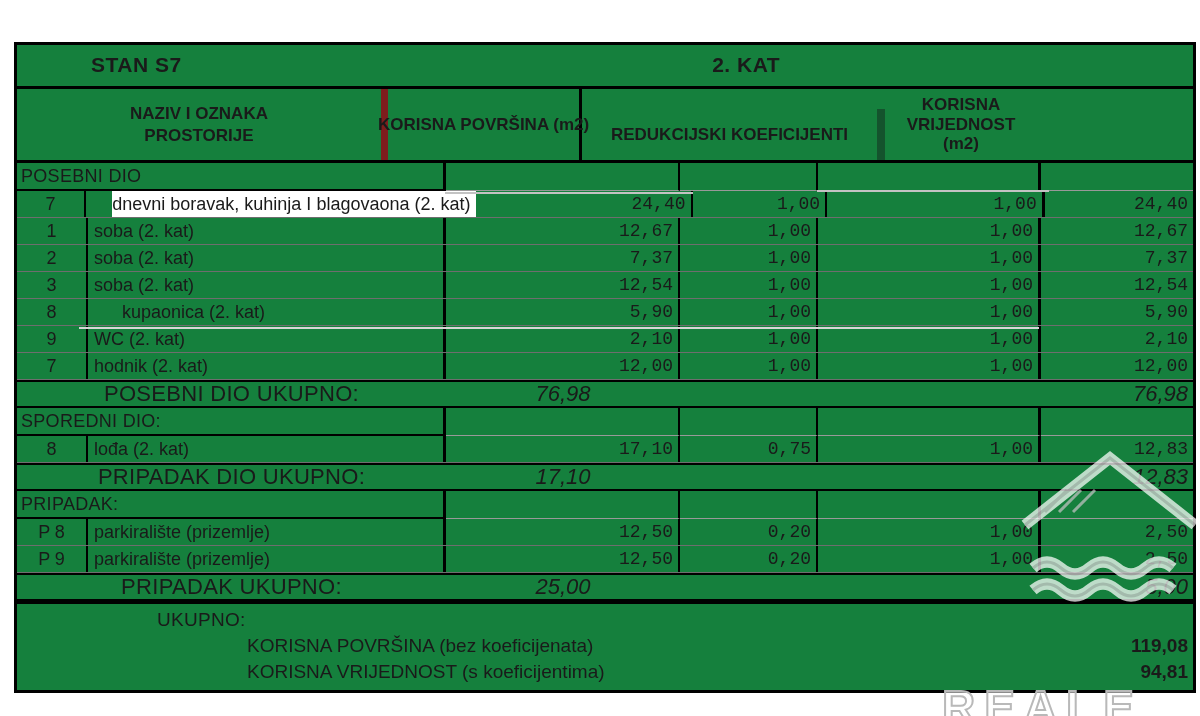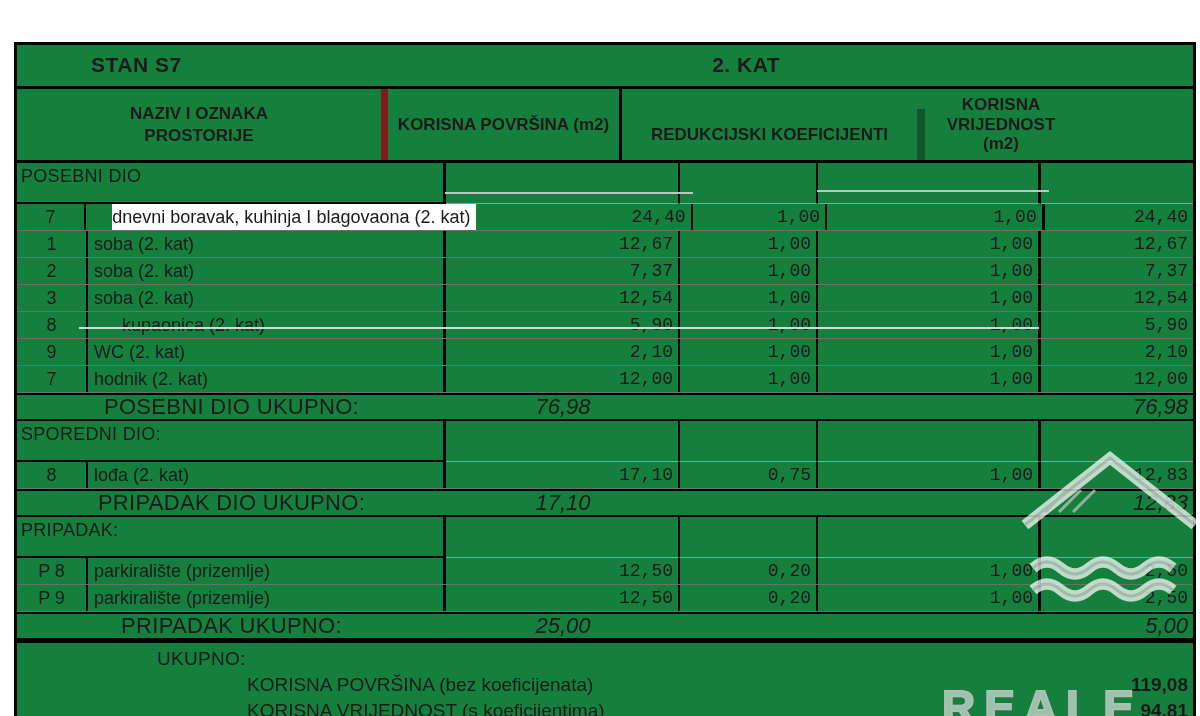--- a/index.html
+++ b/index.html
@@ -14,39 +14,39 @@
   
   .title-row{position:relative;height:41px;border-bottom:3px solid #000;}
   .title-row span{position:absolute;top:8px;font-weight:bold;font-size:21px;letter-spacing:.5px;}
   .t-left{left:74px;}
   .t-right{left:62%;transform:translateX(-50%);}
   
   .header-row{display:flex;border-bottom:3px solid #000;height:71px;}
   .hc{box-sizing:border-box;display:flex;flex-direction:column;align-items:center;justify-content:center;
       font-weight:bold;font-size:17px;line-height:1.25;text-align:center;white-space:nowrap;}
   .h-name{width:371px;border-right:7px solid #7f1d1d;text-align:center;}
-  .h-area{width:234px;border-right:3px solid #000;}
+  .h-area{width:194px;border-right:3px solid #000;}
   .h-coef{width:303px;border-right:8px solid #14532d;margin-top:20px;}
   .h-val{width:152px;line-height:1.15;}
   
   .row{display:flex;height:27px;box-sizing:border-box;}
   .cell{box-sizing:border-box;font-size:18px;line-height:26px;overflow:visible;white-space:nowrap;}
   .c0{width:71px;border-right:2px solid #000;text-align:center;}
   .c1{width:358px;border-right:3px solid #000;padding-left:6px;}
   .c2{width:234px;border-right:2px solid #000;}
   .c3{width:138px;border-right:2px solid #000;}
   .c4{width:223px;border-right:3px solid #000;}
   .c5{width:152px;}
   .val{text-align:right;padding-right:5px;font-family:Liberation Mono, monospace;}
   .data-row{border-bottom:1px solid #6e6e6e;}
   .data-row .cell{height:26px;}
   .overflow-row .c1{border-right:none;margin-left:20px;}
   .overflow-row .name-text{position:relative;z-index:3;background:#fff;display:inline-block;padding-right:6px;}
   
-  .section-row{height:41px;}
+  .section-row{height:28px;}
   .sec-label{width:429px;box-sizing:border-box;border-right:3px solid #000;border-bottom:2px solid #000;
              font-size:18px;line-height:26px;padding-left:4px;letter-spacing:.3px;}
   .sec-cell{border-bottom:1px solid #999;}
   
   .total-row{height:28px;border-top:2px solid #000;border-bottom:2px solid #000;}
   .total-row div{box-sizing:border-box;font-size:22px;line-height:24px;}
   .t-label{width:429px;text-align:center;letter-spacing:.3px;}
   .t-area{width:234px;text-align:center;font-style:italic;}
   .t-gap{width:361px;}
   .t-val{width:152px;text-align:right;font-style:italic;padding-right:5px;}

